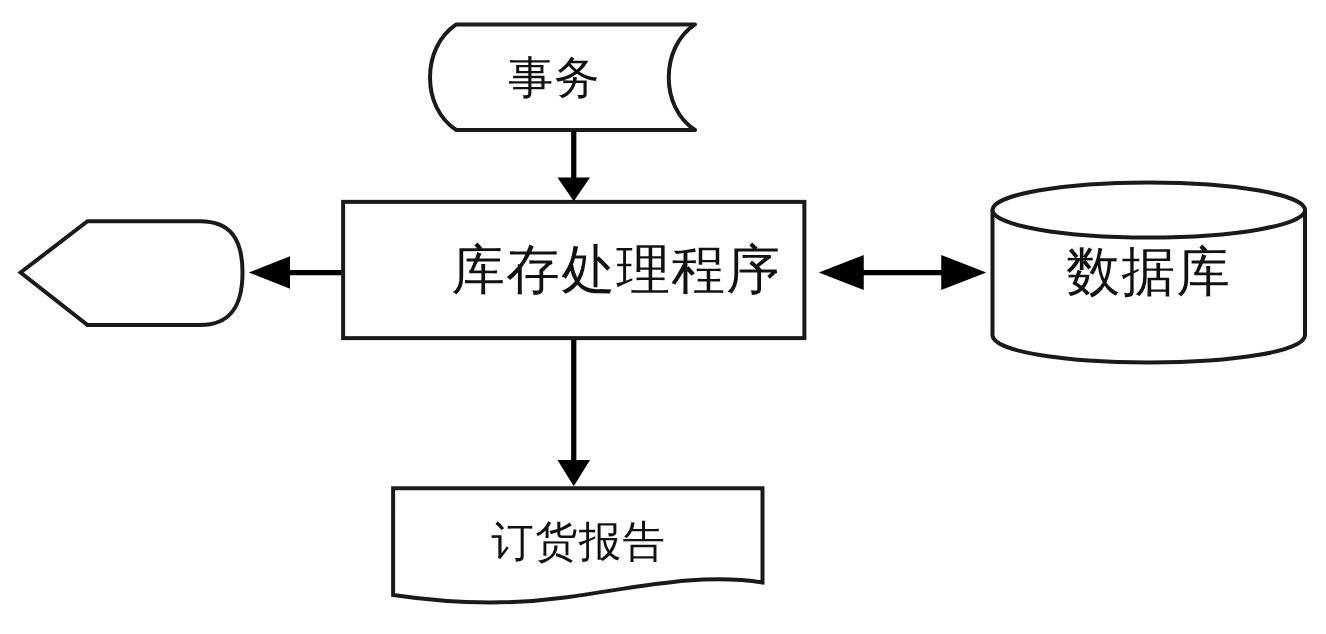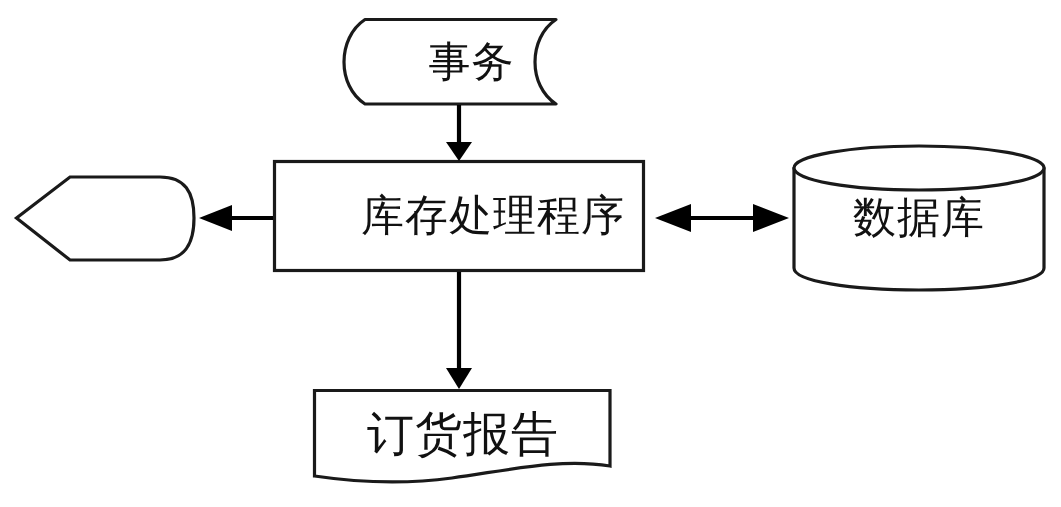--- a/index.html
+++ b/index.html
@@ -68,38 +68,38 @@
     justify-content: center;
     color: #111111;
     font-family: "DejaVu Sans", "Liberation Sans", sans-serif;
     font-weight: 400;
     white-space: nowrap;
     letter-spacing: 1px;
     user-select: none;
     pointer-events: none;
   }
   #label-transaction {
-    left: 389px; top: 26px; width: 165px; height: 72px;
-    font-size: 42px;
+    left: 361px; top: 26px; width: 165px; height: 72px;
+    font-size: 36px;
   }
   #label-process {
     left: 276px; top: 163px; width: 434px; height: 106px;
     font-size: 43px;
   }
   #label-display {
     left: 24px; top: 178px; width: 160px; height: 82px;
     font-size: 41px;
   }
   #label-database {
     left: 800px; top: 170px; width: 238px; height: 96px;
     font-size: 43px;
   }
   #label-report {
     left: 318px; top: 392px; width: 290px; height: 84px;
-    font-size: 47px;
+    font-size: 34px;
   }
 </style>
 </head>
 <body>
 
 <div id="diagram-root">
 
   <svg id="diagram-svg" viewBox="0 0 1061 507" xmlns="http://www.w3.org/2000/svg">
 
     <path class="node-shape-round" d="M 365 19.5

